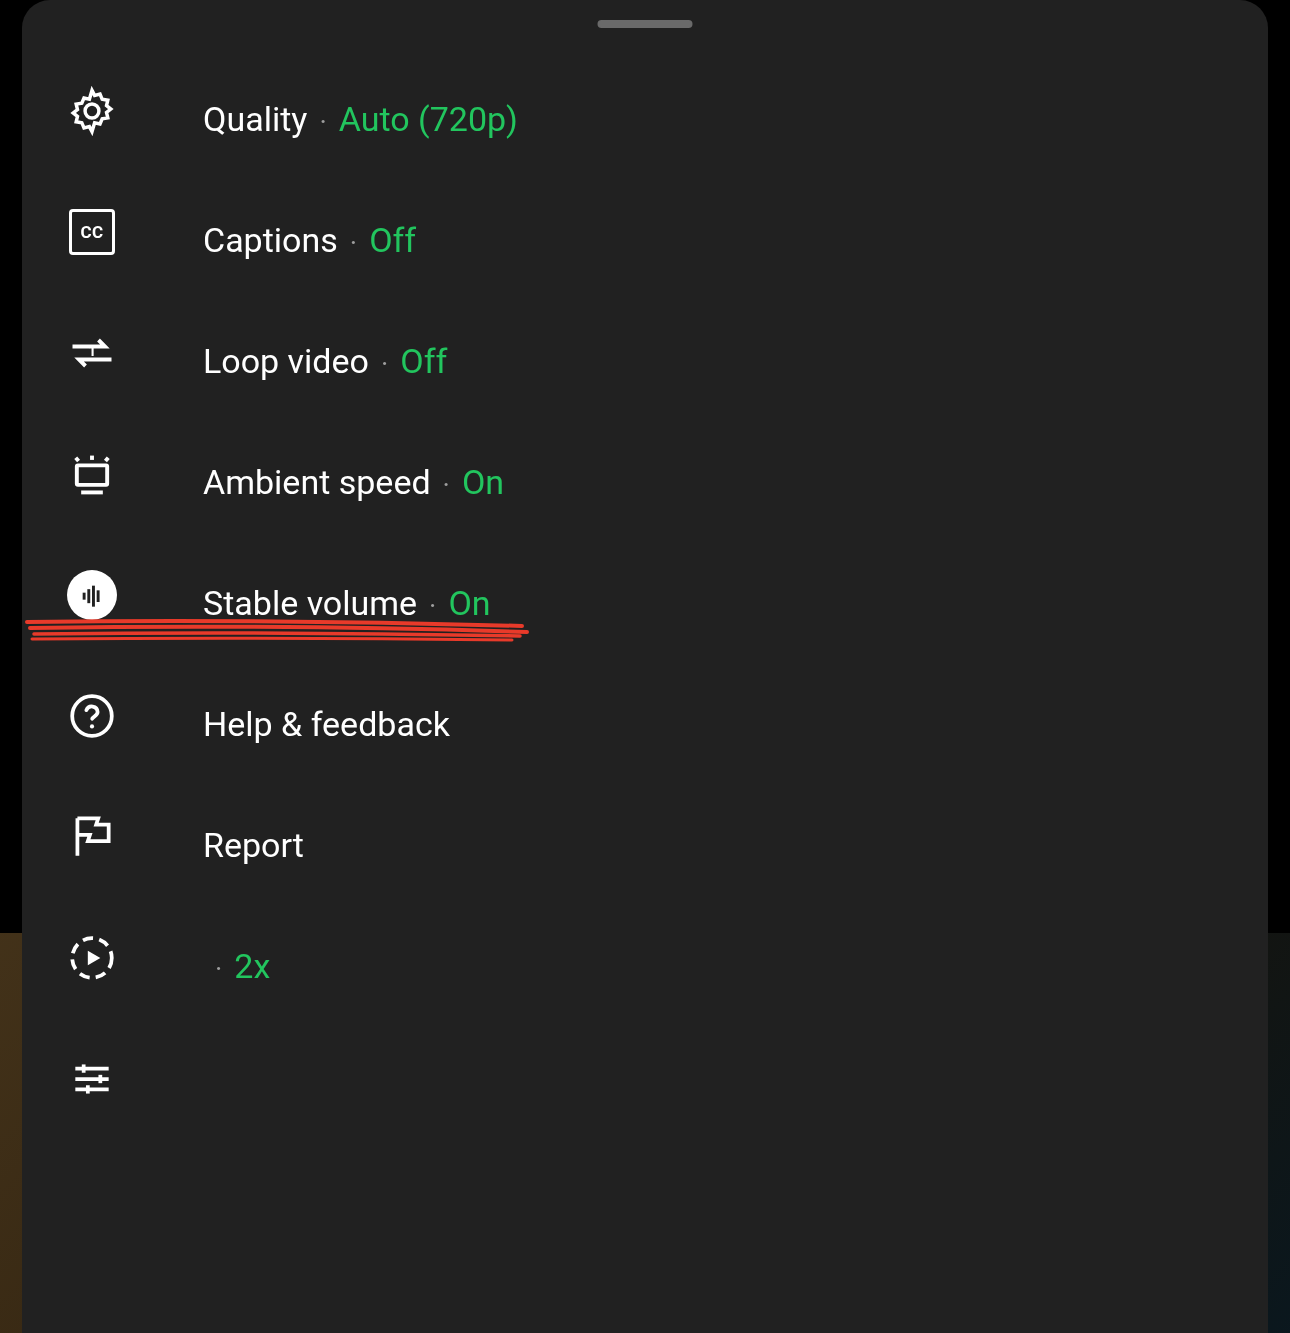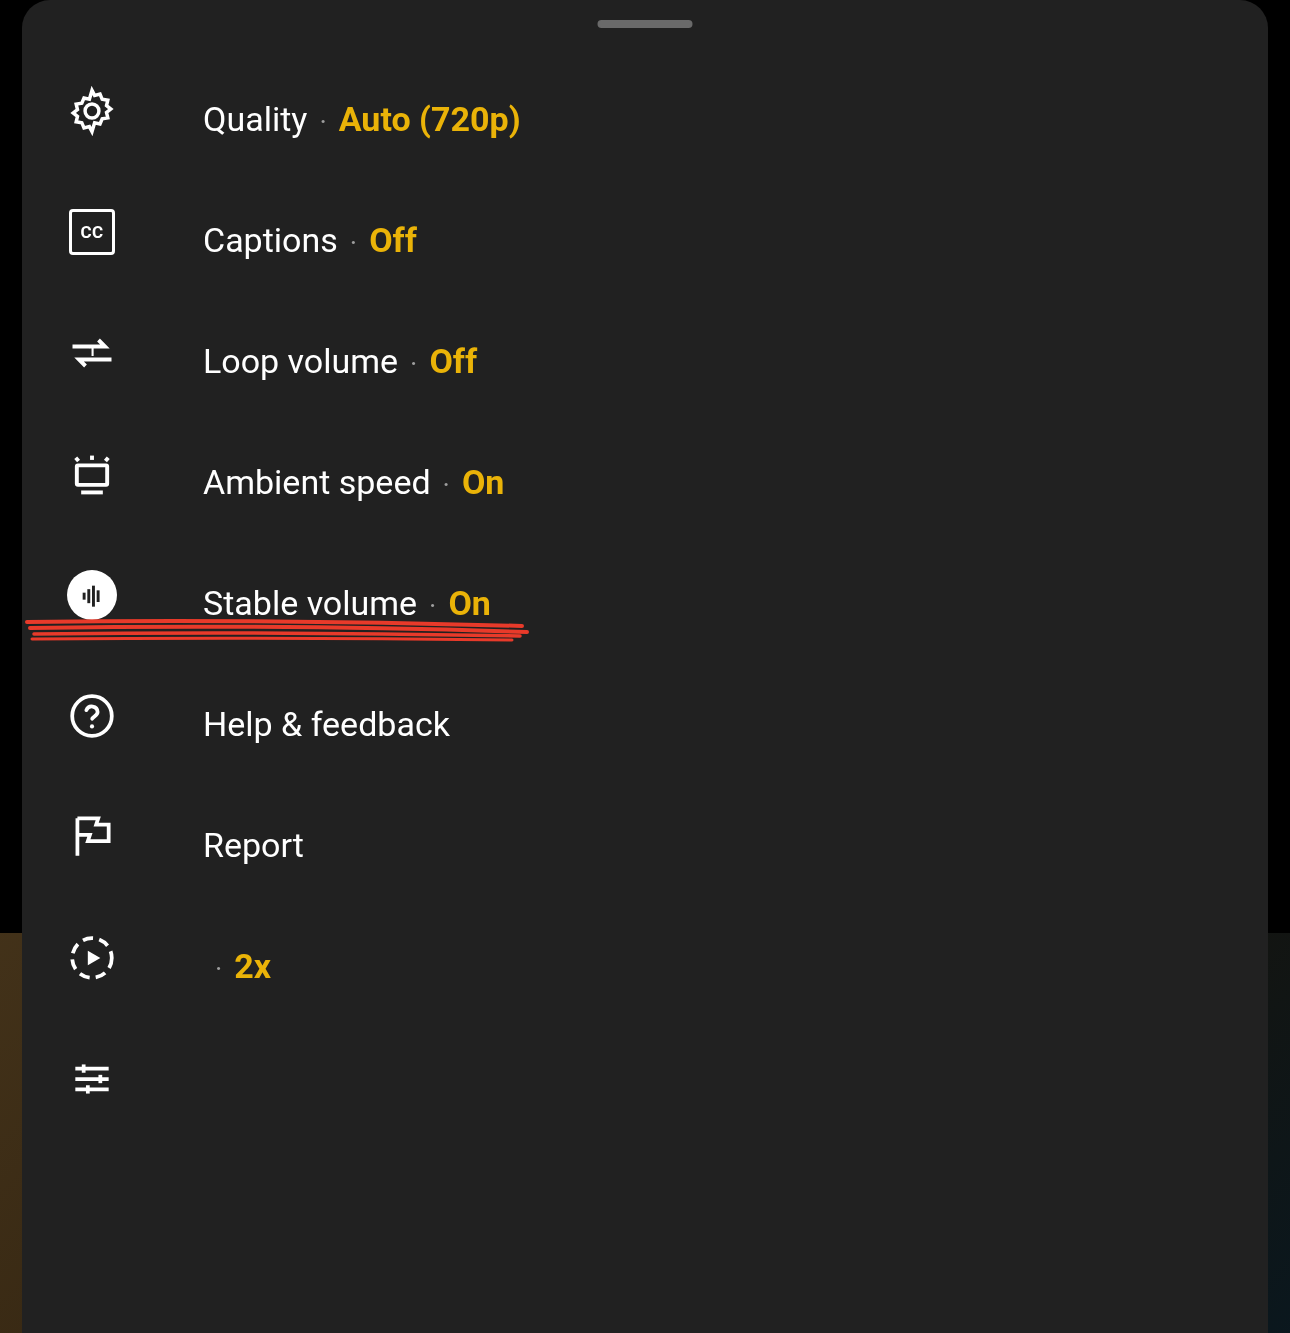--- a/index.html
+++ b/index.html
@@ -81,22 +81,22 @@
     .label {
       color: #fff;
       font-weight: 400;
     }
     .dot {
       color: #9e9e9e;
       margin: 0 12px;
       font-size: 28px;
     }
     .value {
-      color: #eab308;
-      font-weight: 700;
+      color: #22c55e;
+      font-weight: 400;
     }
     .annotation {
       position: absolute;
       left: 22px;
       top: 614px;
       width: 510px;
       height: 32px;
       pointer-events: none;
     }
     svg {
@@ -162,21 +162,21 @@
     </div>
 
     <div class="menu-item">
       <div class="icon-wrap">
         <svg width="52" height="52" viewBox="0 0 24 24" fill="none" stroke="#fff" stroke-width="1.8">
           <path d="M3 9h15l-3-3M21 15H6l3 3"></path>
           <text x="12" y="13.5" font-size="7" fill="#fff" stroke="none" text-anchor="middle" font-weight="600">1</text>
         </svg>
       </div>
       <div class="text-wrap">
-        <span class="label">Loop volume</span>
+        <span class="label">Loop video</span>
         <span class="dot">·</span>
         <span class="value">Off</span>
       </div>
     </div>
 
     <div class="menu-item">
       <div class="icon-wrap">
         <svg width="54" height="54" viewBox="0 0 24 24" fill="none" stroke="#fff" stroke-width="1.8">
           <rect x="5" y="8" width="14" height="9" rx="0.5"></rect>
           <line x1="7" y1="20.5" x2="17" y2="20.5"></line>

